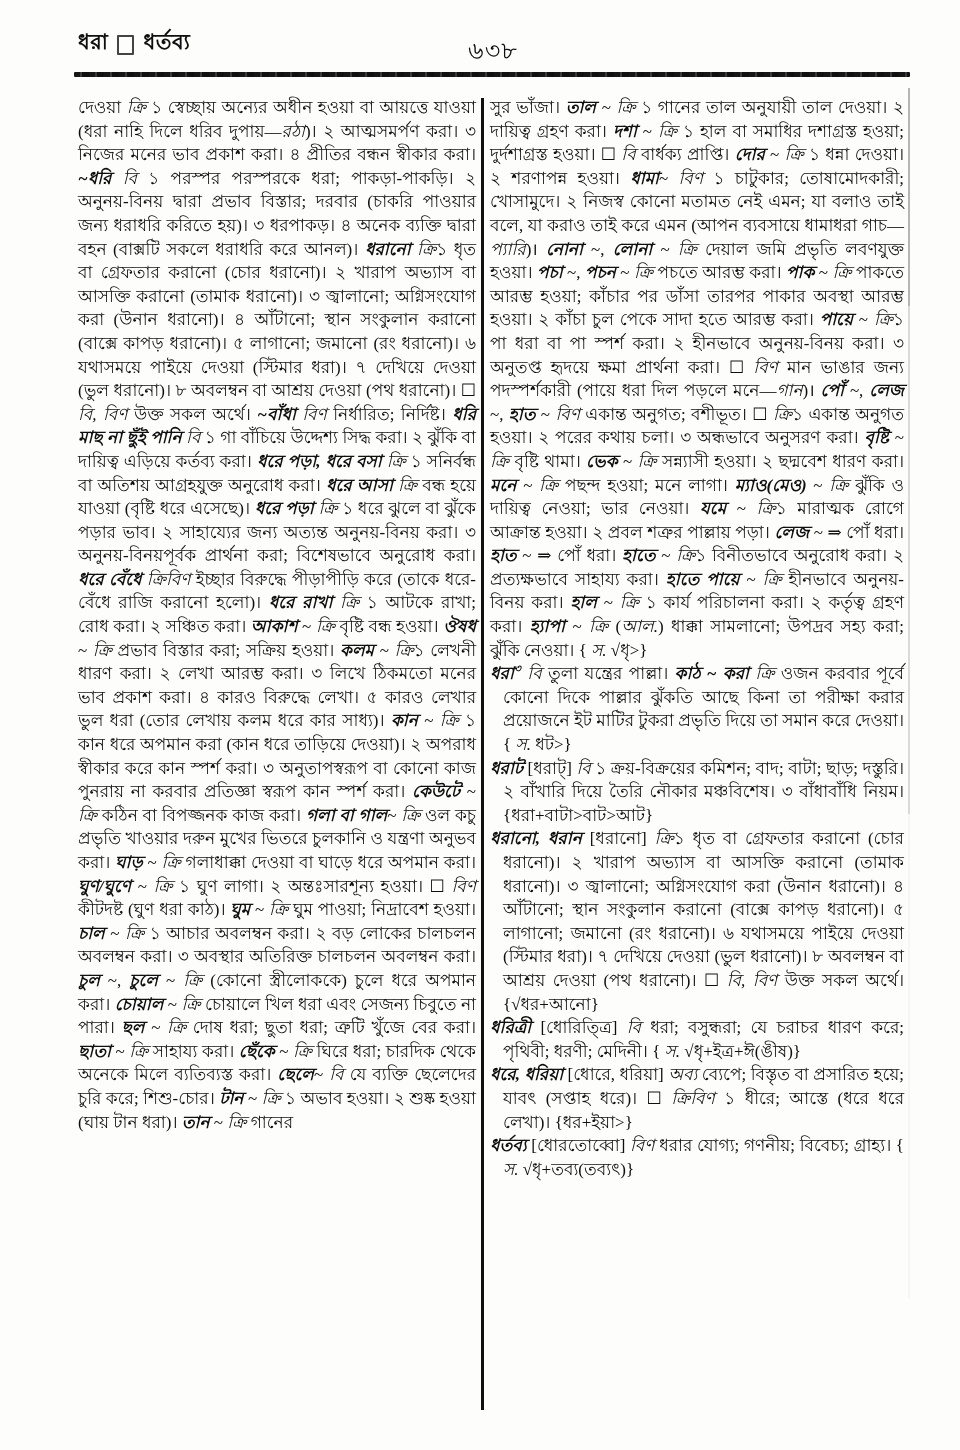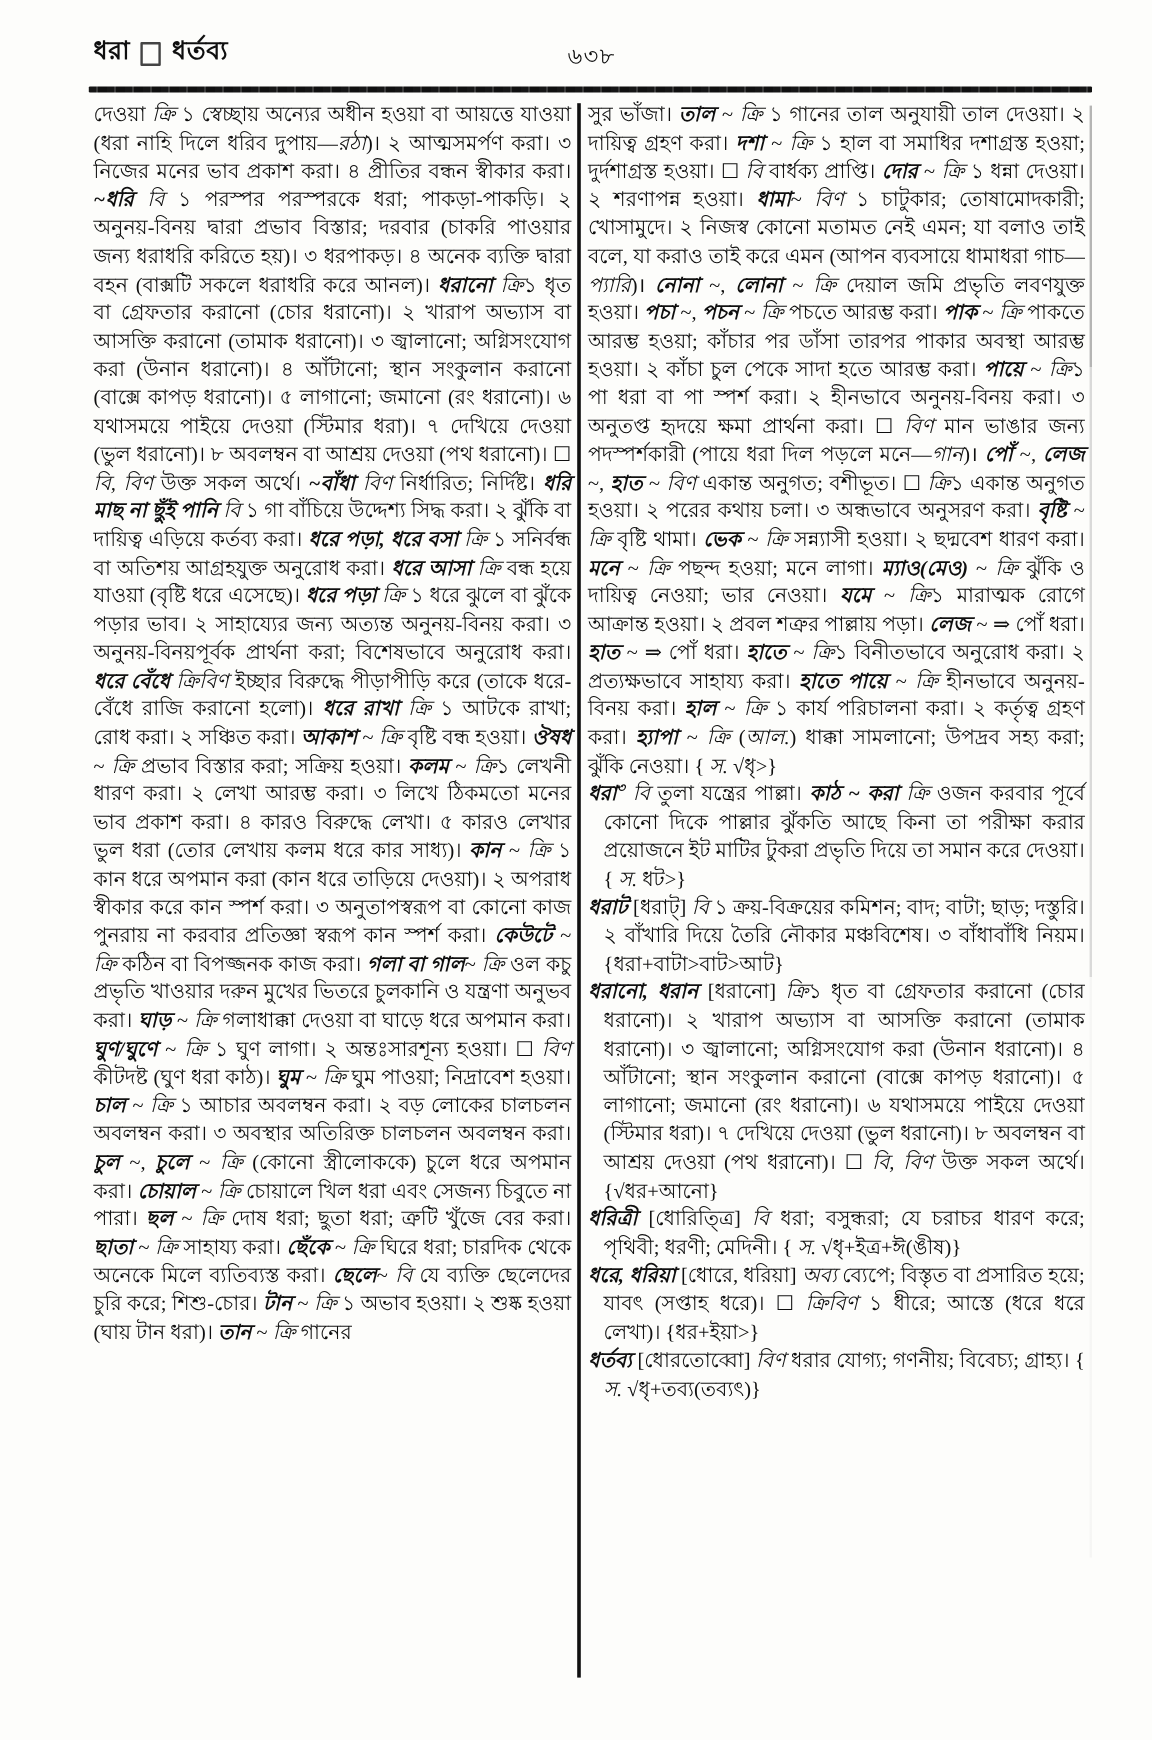--- a/index.html
+++ b/index.html
@@ -15,32 +15,32 @@
   
   .header { position: absolute; top: 26px; left: 78px; right: 52px; height: 42px; }
   .guide { font-weight: bold; font-size: 21px; letter-spacing: .5px; display: flex; align-items: center; gap: 9px; }
   .guide .box {
     display: inline-block; width: 13px; height: 16px;
     border: 2px solid #444; border-radius: 1px; background: transparent;
     position: relative; top: 1px;
   }
   .pageno {
     position: absolute; top: 6px; left: 0; width: 830px;
-    text-align: center; font-size: 19px; letter-spacing: 1px;
+    text-align: center; font-size: 24px; letter-spacing: 1px;
   }
 
   
   .rule {
     position: absolute; top: 72px; left: 74px; width: 836px; height: 5px;
     background: repeating-linear-gradient(90deg, #161616 0 6px, #3a3a3a 6px 8px, #101010 8px 15px);
     border-radius: 1px;
   }
 
   
-  .bodywrap { position: absolute; top: 84px; left: 78px; display: flex; }
+  .bodywrap { position: absolute; top: 96px; left: 78px; display: flex; }
   .col { width: 398px; text-align: justify; font-size: 17px; line-height: 23.6px; }
   .col.right { width: 414px; }
   .divider { width: 3px; background: #101010; margin: 2px 6px 0 5px; min-height: 1312px; }
 
   p.para { margin: 0; padding: 0; }
   p.para.hang { padding-left: 13px; text-indent: -13px; }
   p.para b { font-weight: bold; font-style: italic; }
   p.para i { font-style: italic; }
   p.para sup { font-size: 11px; line-height: 0; }
 

